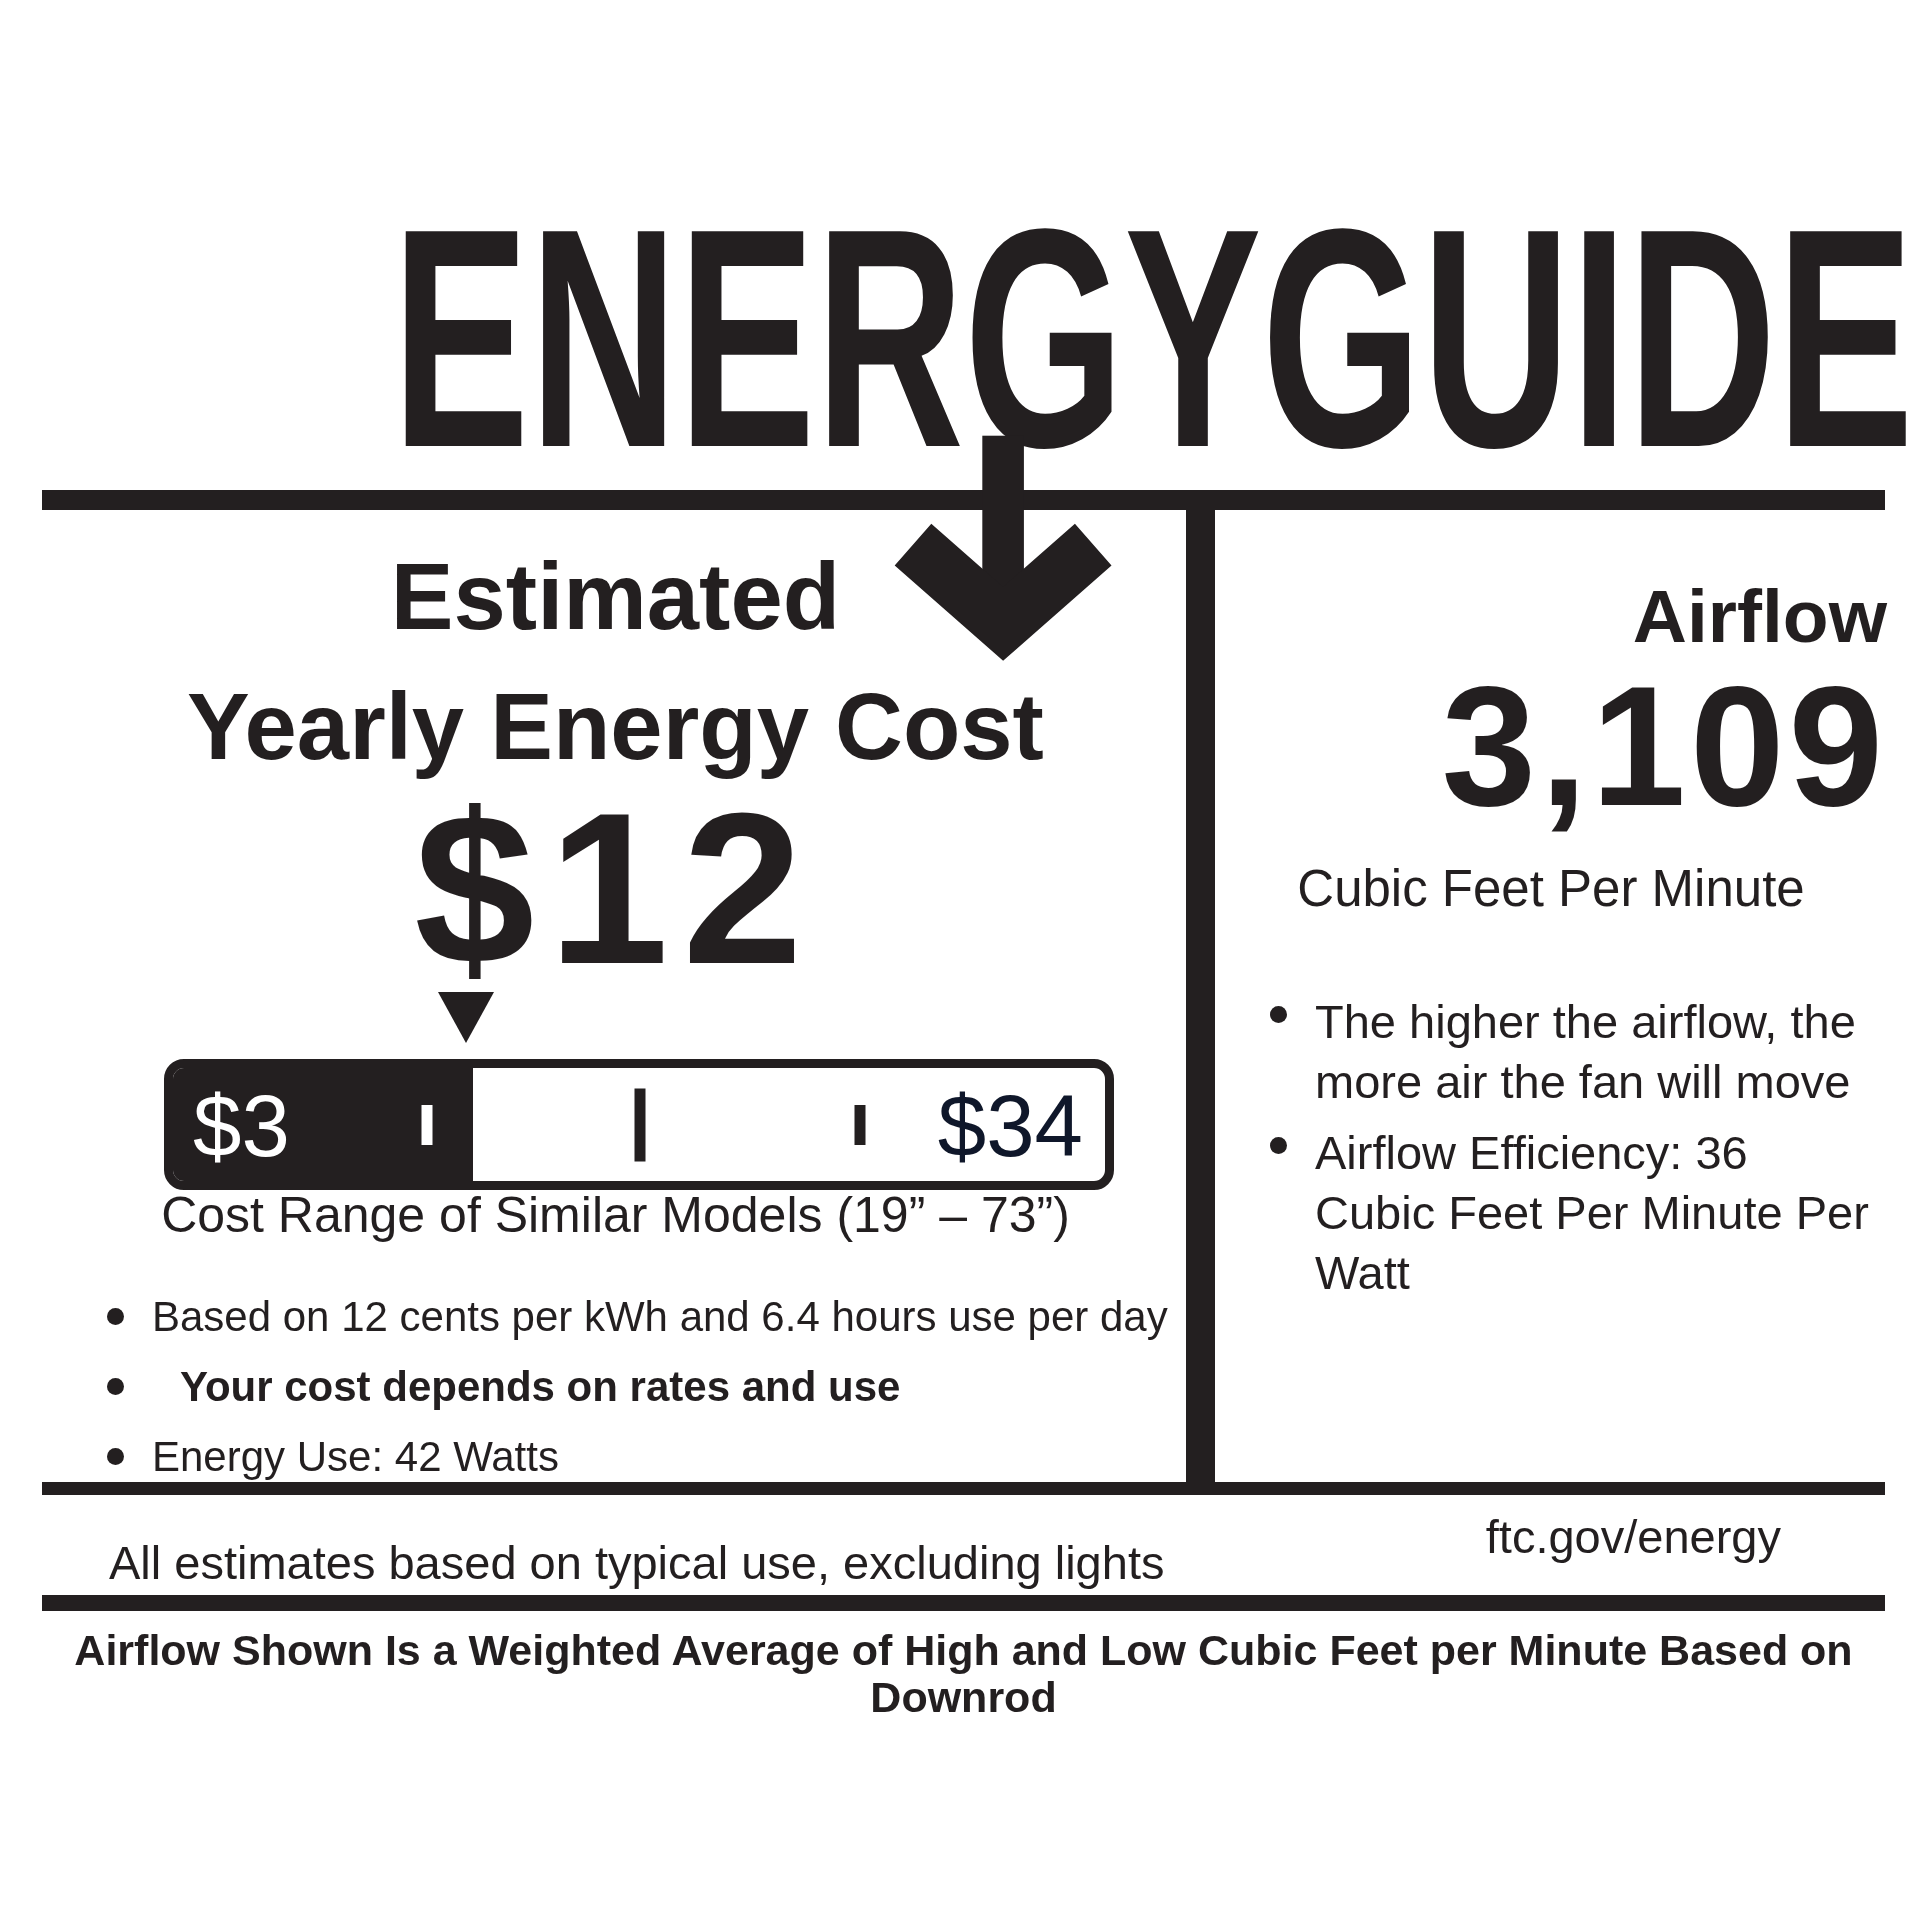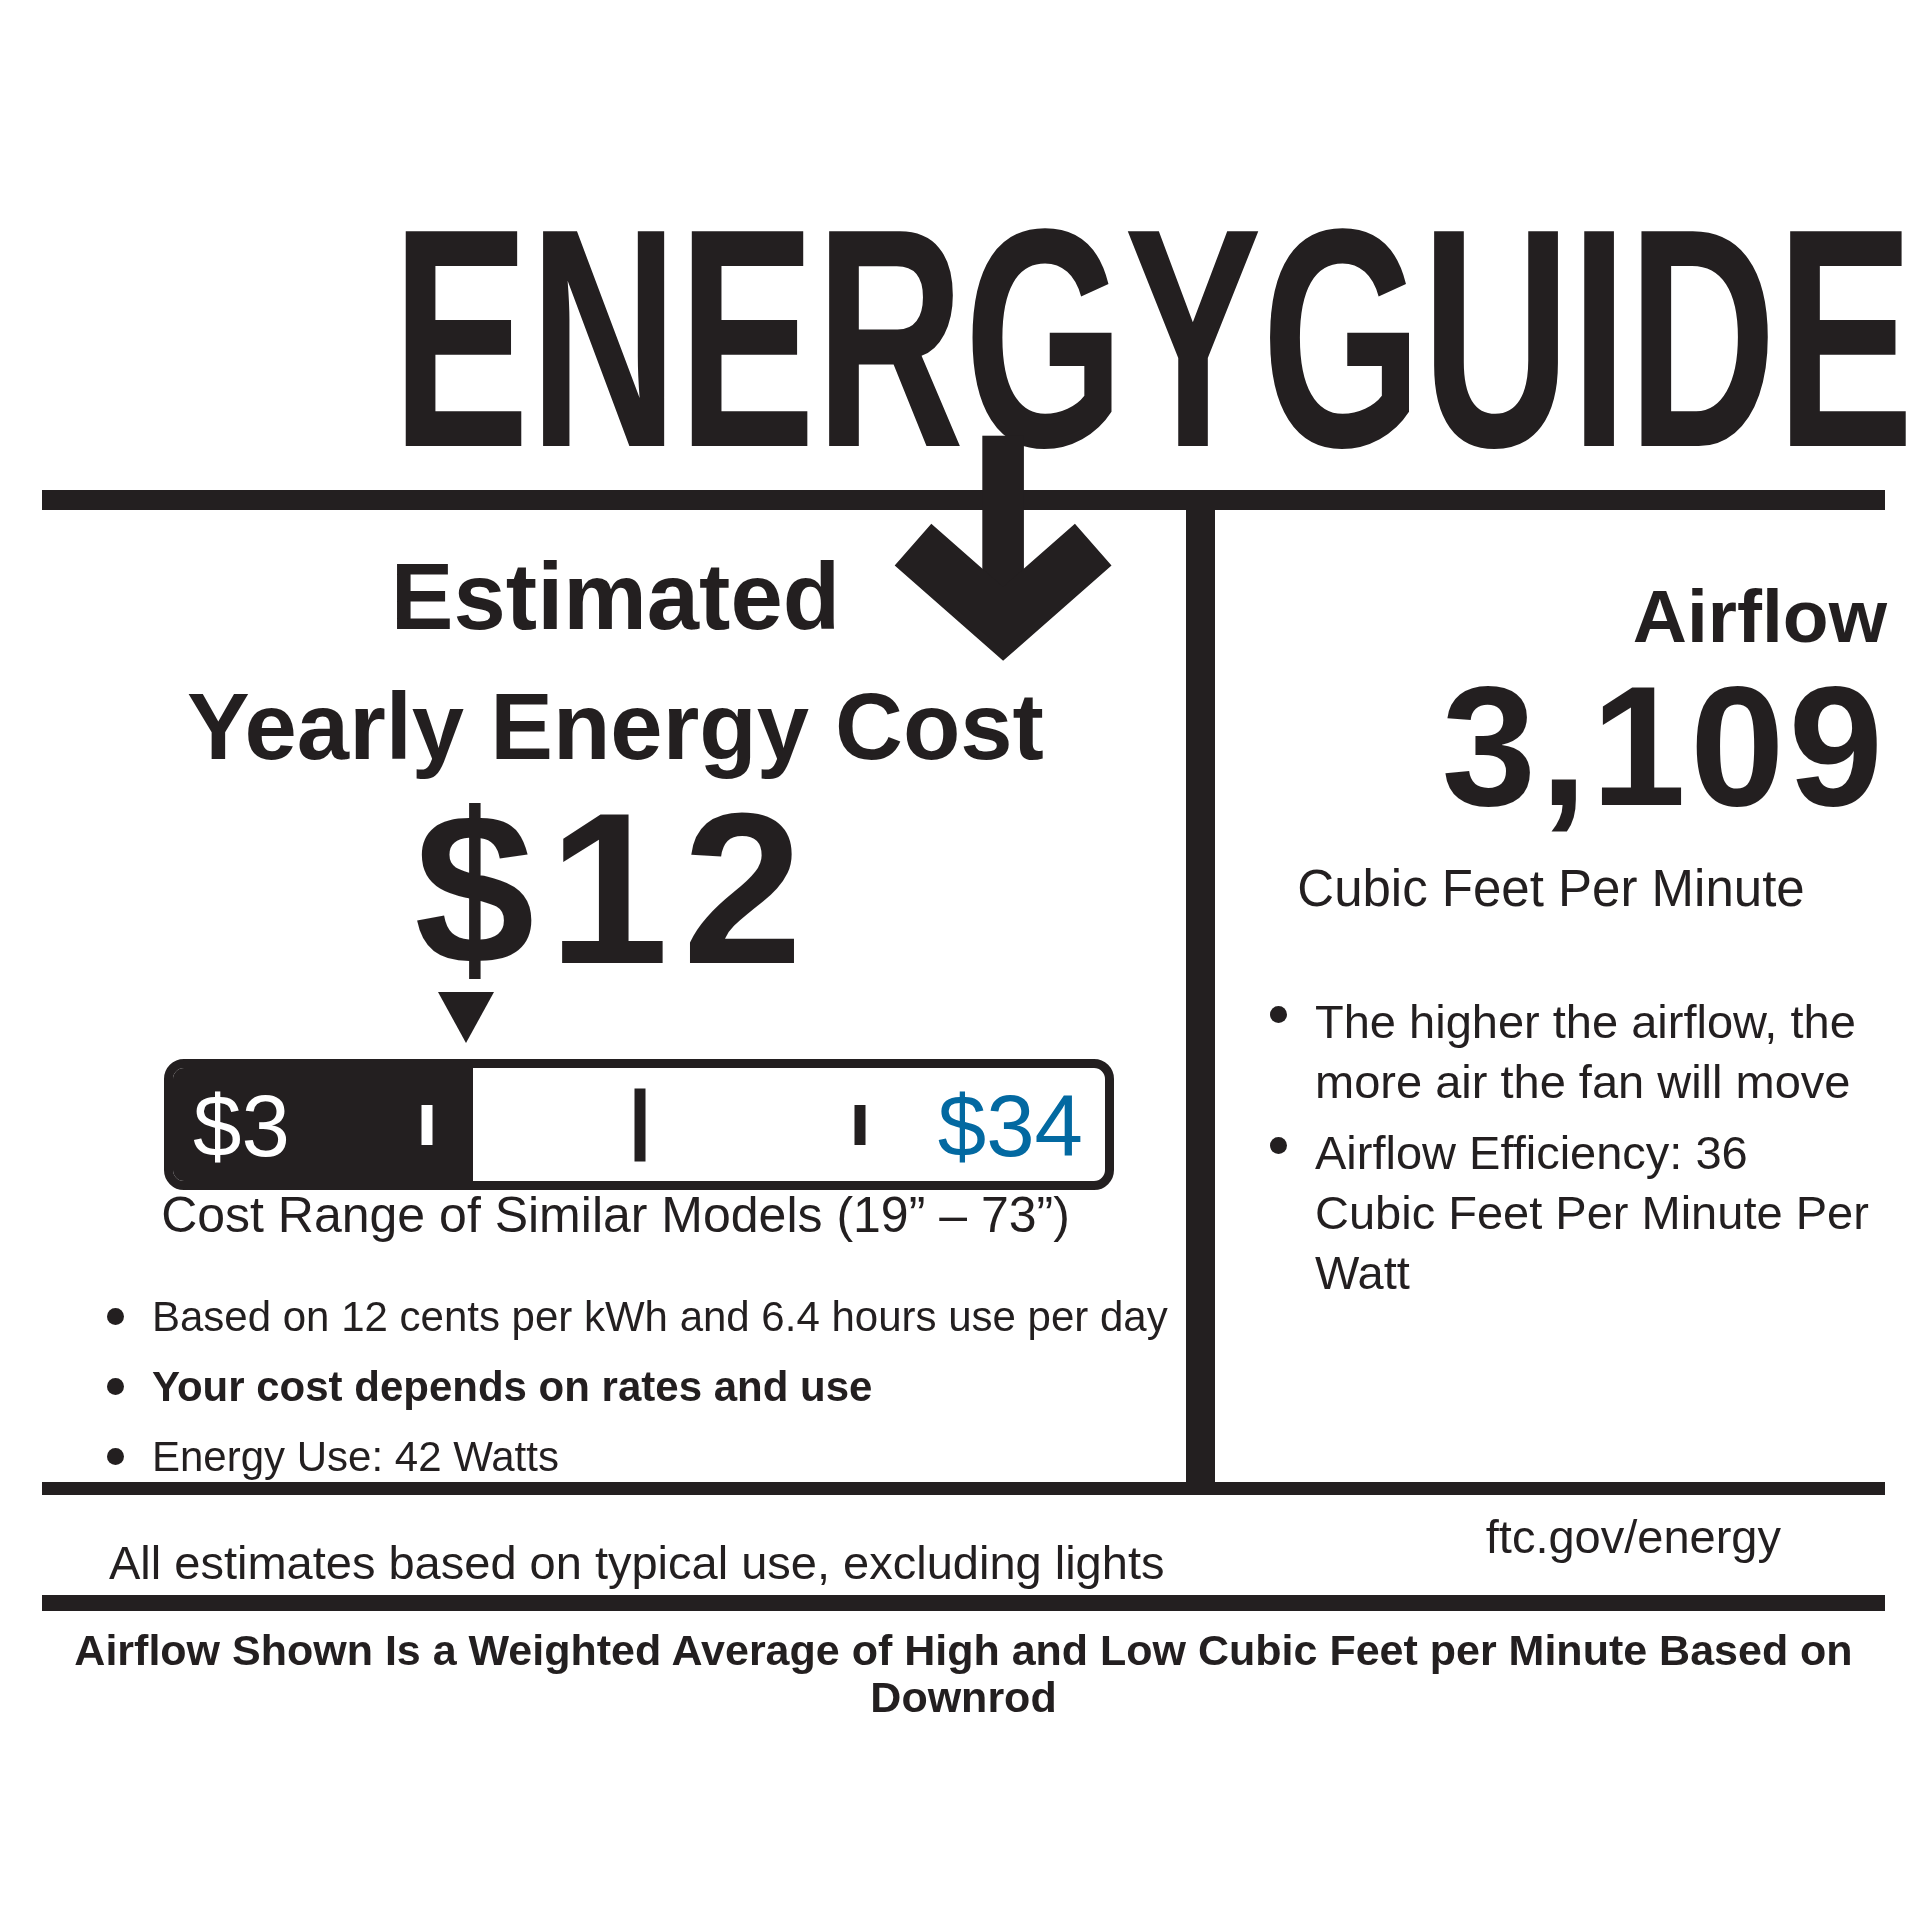--- a/index.html
+++ b/index.html
@@ -35,35 +35,35 @@
   .marker{left:438px;top:992px;width:0;height:0;
     border-left:28px solid transparent;border-right:28px solid transparent;
     border-top:51px solid #231f20;}
 
   .range-bar{left:164px;top:1059px;width:932px;height:113px;
     border:9px solid #231f20;border-radius:20px;background:#fff;overflow:hidden;}
   .range-fill{position:absolute;left:0;top:0;height:100%;width:32.2%;background:#231f20;}
   .range-min{position:absolute;left:20px;top:50%;transform:translateY(-50%);
     color:#fff;font-size:87px;line-height:1;z-index:2;}
   .range-max{position:absolute;right:22px;top:50%;transform:translateY(-50%);
-    color:#0369a1;font-size:87px;line-height:1;z-index:2;}
+    color:#0f172a;font-size:87px;line-height:1;z-index:2;}
   .tick{position:absolute;top:50%;transform:translate(-50%,-50%);width:11px;}
   .tick-25{left:27.3%;height:40px;background:#fff;}
   .tick-50{left:50.1%;height:73px;background:#231f20;}
   .tick-75{left:73.7%;height:40px;background:#231f20;}
 
   .range-caption{left:45px;top:1186px;width:1141px;text-align:center;font-size:50px;}
 
   .bullets{list-style:none;margin:0;padding:0;}
   .bullets li{display:flex;align-items:flex-start;}
   .dot{flex:0 0 auto;width:17px;height:17px;border-radius:50%;background:#231f20;
     margin-top:14px;margin-right:28px;}
   .left-bullets{left:107px;top:1294px;width:1069px;font-size:42px;line-height:1.1;}
   .left-bullets li{margin-bottom:24px;}
-  .left-bullets li.bold{font-weight:bold;}
+  .left-bullets li.bold{font-weight:bold;gap:28px;}
 
   
   .airflow-heading{left:1215px;top:579px;width:672px;text-align:right;
     font-size:75px;font-weight:bold;line-height:1;}
   .airflow-value{left:1215px;top:661px;width:672px;text-align:right;
     font-size:170px;font-weight:bold;letter-spacing:4px;line-height:1;}
   .airflow-unit{left:1215px;top:863px;width:672px;text-align:center;
     font-size:51px;line-height:1;}
   .right-bullets{left:1270px;top:992px;width:614px;font-size:47px;line-height:1.27;}
   .right-bullets li{margin-bottom:12px;}

